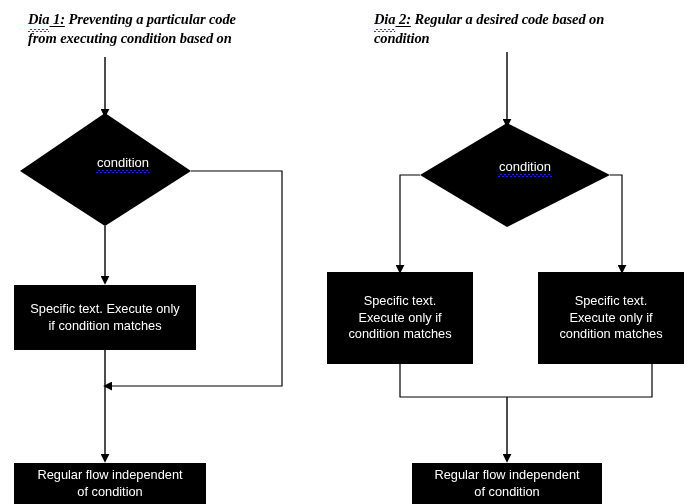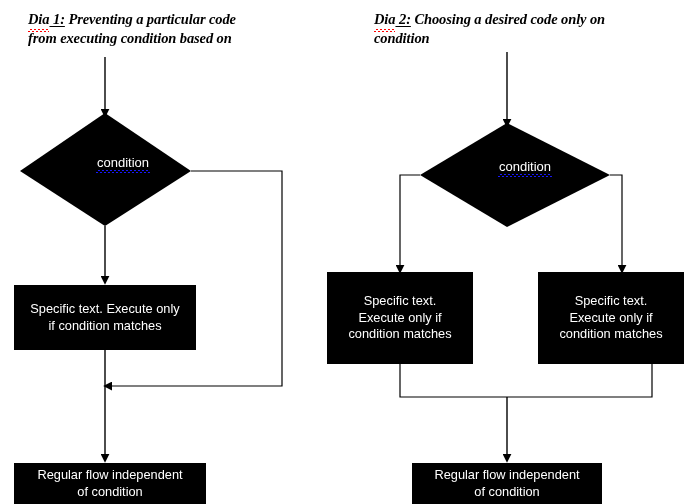--- a/index.html
+++ b/index.html
@@ -141,21 +141,21 @@
     <polyline points="400,364 400,397 652,397 652,364" fill="none" stroke="#000000" stroke-width="1.2"></polyline>
 
     <line x1="507" y1="397" x2="507" y2="455" stroke="#000000" stroke-width="1.4" marker-end="url(#arrow-down)"></line>
 
     <rect x="412" y="463" width="190" height="41" fill="#000000"></rect>
   </g>
 </svg>
 
 <div class="dia-title" id="title-1"><span class="title-label"><span class="squiggle-red">Dia</span><span> 1:</span></span><span> Preventing a particular code from executing condition based on</span></div>
 
-<div class="dia-title" id="title-2"><span class="title-label"><span class="squiggle-red">Dia</span><span> 2:</span></span><span> Choosing a desired code only on condition</span></div>
+<div class="dia-title" id="title-2"><span class="title-label"><span class="squiggle-red">Dia</span><span> 2:</span></span><span> Regular a desired code based on condition</span></div>
 
 <div class="cond-text" style="left:105px; top:155px; transform:translateX(-50%);"><span class="squiggle-blue">condition</span></div>
 
 <div class="cond-text" style="left:507px; top:159px; transform:translateX(-50%);"><span class="squiggle-blue">condition</span></div>
 
 <div class="node-text" style="left:14px; top:285px; width:182px; height:65px;">Specific text. Execute only
 if condition matches</div>
 
 <div class="node-text" style="left:14px; top:463px; width:192px; height:41px;">Regular flow independent
 of condition</div>

